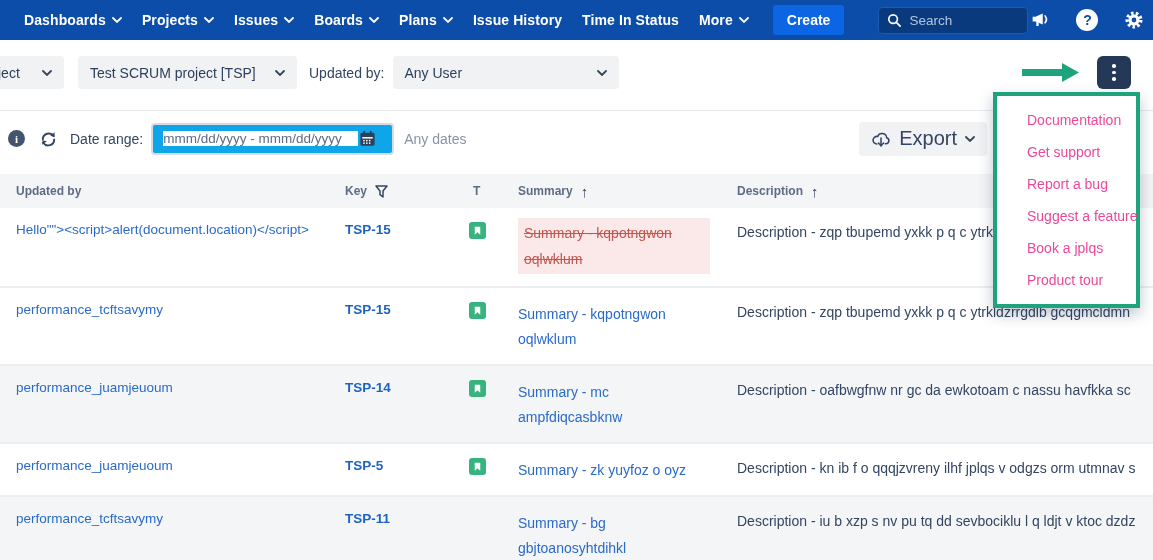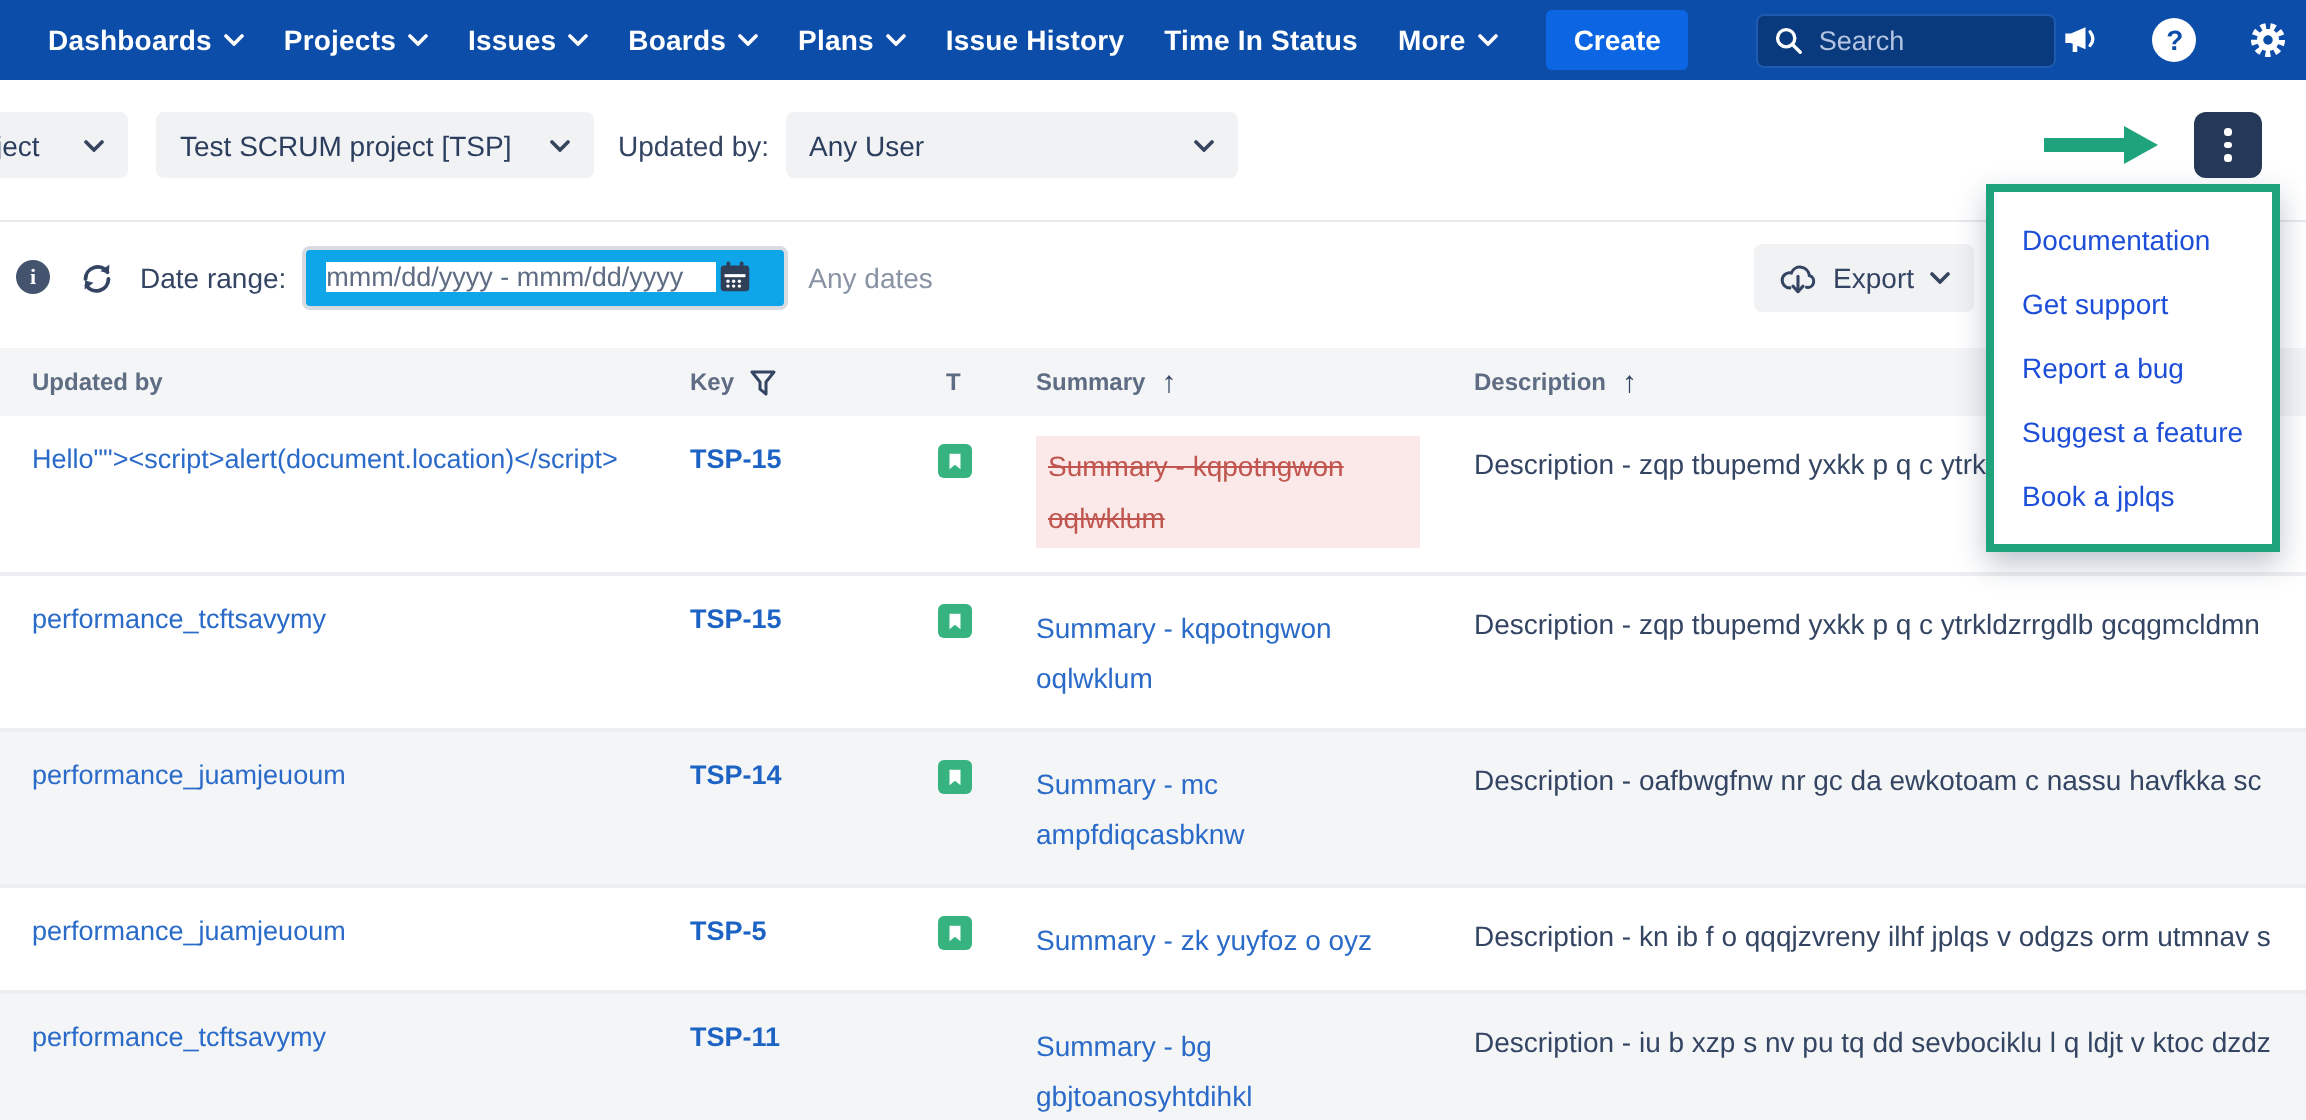--- a/index.html
+++ b/index.html
@@ -47,21 +47,21 @@
   .refresh-icon { margin-left:13px; cursor:pointer; display:flex; }
   .date-label { margin-left:11px; font-size:14px; color:#344563; }
   .date-input-wrap { margin-left:8px; width:243px; height:32px; border:2px solid #D8DBE1;
     border-radius:4px; display:flex; align-items:center; padding:0 7px 0 10px; background:#0ea5e9; }
   .date-input-wrap input { border:none; outline:none; font-size:13.5px; color:#42526E; width:195px;
     font-family:"Liberation Sans", sans-serif; }
   .date-input-wrap input::placeholder { color:#5E6C84; }
   .any-dates { margin-left:10px; font-size:14px; color:#8993A4; }
   .export-chip { margin-left:auto; margin-right:166px; background:#F1F2F4; border-radius:4px;
     height:34px; display:flex; align-items:center; gap:8px; padding:0 12px; color:#344563;
-    font-size:14px; cursor:pointer;text-align:right; }
+    font-size:20px; cursor:pointer;text-align:right; }
 
   
   .table { margin-top:19px; }
   .thead, .trow { display:grid; grid-template-columns:345px 120px 53px 219px 1fr; }
   .thead { background:#F4F5F7; height:34px; align-items:center; color:#5E6C84;
     font-size:12px; font-weight:700; }
   .th { display:flex; align-items:center; gap:8px; }
   .th-updated { padding-left:16px; }
   .th-type { padding-left:8px; }
   .sort-arrow { font-size:15px; color:#344563; font-weight:400; cursor:pointer; }
@@ -82,22 +82,22 @@
   .diff-new { background:#E3F7EC; color:#3D8A66; padding:2px 6px; line-height:26px; margin-top:2px; }
 
   
   .annot-arrow { position:absolute; left:1022px; top:61px; z-index:12; }
   .dots-btn { position:absolute; left:1097px; top:56px; width:34px; height:33px; background:#253858;
     border:none; border-radius:6px; display:flex; flex-direction:column; align-items:center;
     justify-content:center; gap:3px; cursor:pointer; z-index:12; }
   .dots-btn i { width:3.5px; height:3.5px; border-radius:50%; background:#fff; }
   .annot-menu { position:absolute; left:993px; top:92px; width:147px; background:#fff;
     border:4px solid #1FA37C; box-shadow:0 6px 14px rgba(23,43,77,.28); z-index:11; padding:8px 0; }
-  .menu-item { height:32px; display:flex; align-items:center; padding-left:14px; font-size:14px;
-    color:#1d4ed8; cursor:pointer; white-space:nowrap; }
+  .menu-item { height:32px; display:flex; align-items:center; padding-left:30px; font-size:14px;
+    color:#ec4899; cursor:pointer; white-space:nowrap; }
 </style>
 </head>
 <body>
 
 <div class="navbar">
   <div class="nav-item">
     <span>Dashboards</span>
     <svg class="chev" viewBox="0 0 10 6">
         <path d="M1 1 L5 5 L9 1" stroke="#fff" stroke-width="1.8" fill="none" stroke-linecap="round"></path>
       </svg>
@@ -337,13 +337,14 @@
     <i></i>
     <i></i>
 </button>
 
 <div class="annot-menu">
   <div class="menu-item">Documentation</div>
   <div class="menu-item">Get support</div>
   <div class="menu-item">Report a bug</div>
   <div class="menu-item">Suggest a feature</div>
   <div class="menu-item">Book a jplqs</div>
+  <div class="menu-item">Product tour</div>
 </div>
 
 </body></html>

